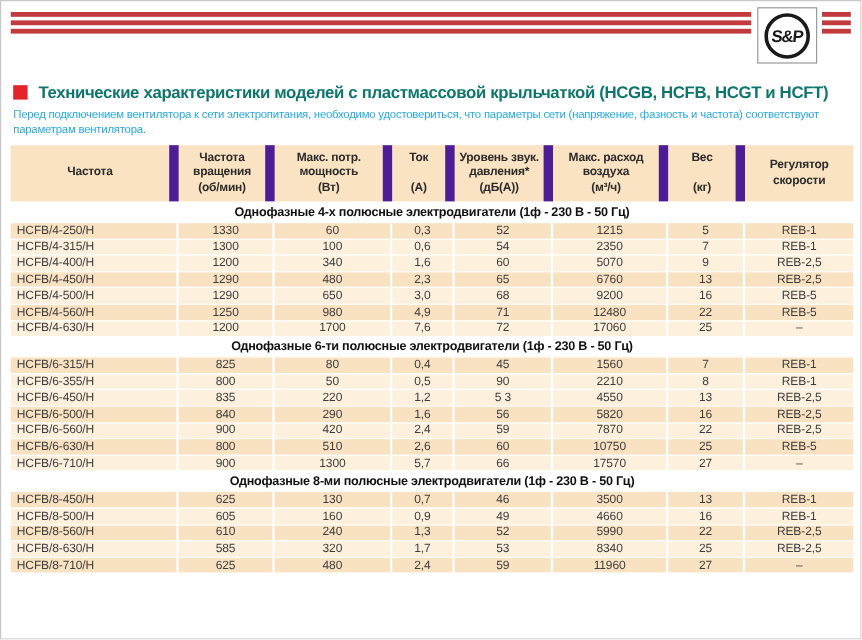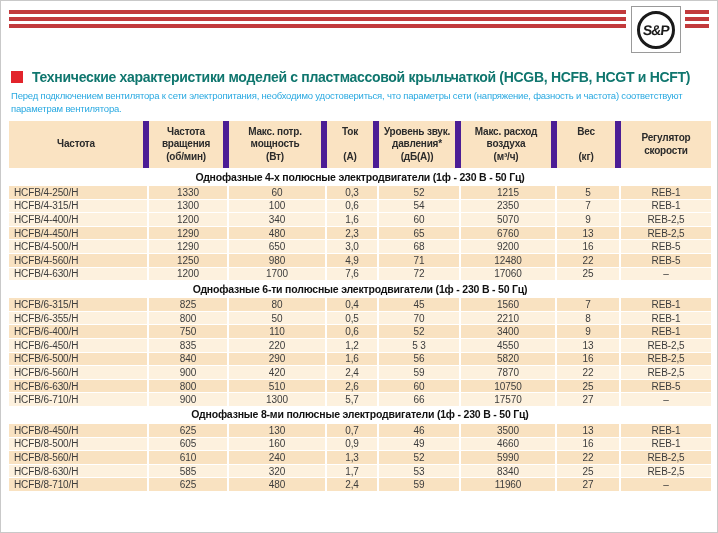--- a/index.html
+++ b/index.html
@@ -93,21 +93,21 @@
     font-size: 10px;
     font-weight: bold;
     color: #2b2b2b;
     letter-spacing: -0.2px;
     text-align: center;
     vertical-align: middle;
     white-space: pre-line;
     line-height: 1.25;
     height: 47px;
     padding: 2px 1px;
-    border-right: 6px solid #4c1d95;
+    border-right: 8px solid #4c1d95;
   }
   th:last-child { border-right: none; }
   .section-row td {
     background: #fff;
     font-size: 10.5px;
     font-weight: bold;
     color: #111;
     text-align: center;
     height: 17px;
     letter-spacing: -0.2px;
@@ -283,33 +283,23 @@
           <td class="num-cell">45</td>
           <td class="num-cell">1560</td>
           <td class="num-cell">7</td>
           <td class="num-cell">REB-1</td>
         </tr>
         <tr class="data-row even">
           <td class="model-cell">HCFB/6-355/H</td>
           <td class="num-cell">800</td>
           <td class="num-cell">50</td>
           <td class="num-cell">0,5</td>
-          <td class="num-cell">70</td>
+          <td class="num-cell">90</td>
           <td class="num-cell">2210</td>
           <td class="num-cell">8</td>
-          <td class="num-cell">REB-1</td>
-        </tr>
-        <tr class="data-row odd">
-          <td class="model-cell">HCFB/6-400/H</td>
-          <td class="num-cell">750</td>
-          <td class="num-cell">110</td>
-          <td class="num-cell">0,6</td>
-          <td class="num-cell">52</td>
-          <td class="num-cell">3400</td>
-          <td class="num-cell">9</td>
           <td class="num-cell">REB-1</td>
         </tr>
         <tr class="data-row even">
           <td class="model-cell">HCFB/6-450/H</td>
           <td class="num-cell">835</td>
           <td class="num-cell">220</td>
           <td class="num-cell">1,2</td>
           <td class="num-cell">5 3</td>
           <td class="num-cell">4550</td>
           <td class="num-cell">13</td>

